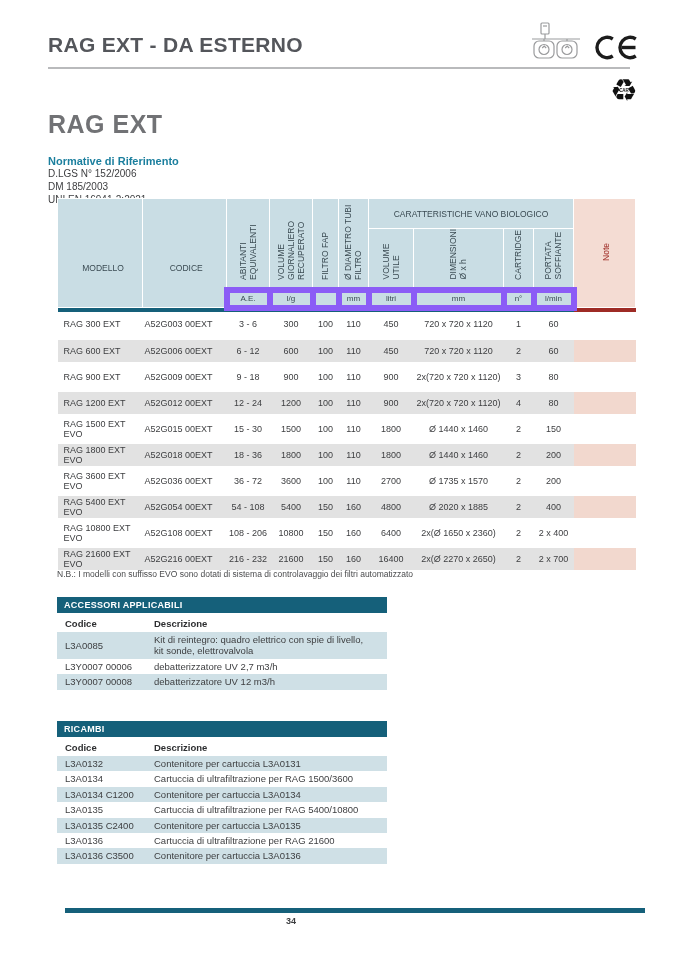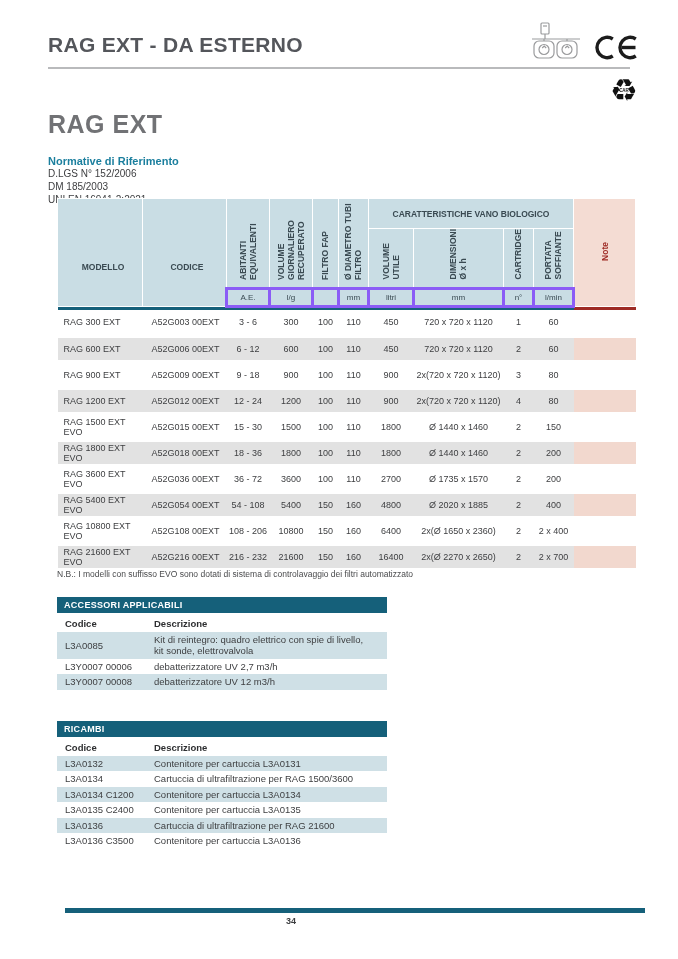--- a/index.html
+++ b/index.html
@@ -18,41 +18,41 @@
   .recycle-wrap { position:absolute; top:74px; right:36px; width:36px; height:36px; text-align:center; }
   .recycle-glyph { font-size:31px; line-height:34px; color:#111; }
   .recycle-text { position:absolute; left:0; right:0; top:14px; font-size:4.5px; font-weight:bold; color:#111; }
   
   .section { position:absolute; left:48px; top:110px; }
   .section-title { font-size:25px; font-weight:bold; color:#717275; letter-spacing:.5px; }
   .norm-heading { margin-top:16px; font-size:11px; font-weight:bold; color:#1b7f9e; }
   .norm-line { font-size:10px; color:#3d3e40; line-height:13px; }
   
   table.main { position:absolute; left:57px; top:198px; width:578px; border-collapse:collapse; table-layout:fixed; }
-  table.main thead th { background:#c9dde4; border:1px solid #fff; font-size:8.5px; font-weight:bold;
+  table.main thead th { background:#c9dde4; border:1px solid #fff; font-size:8.5px; font-weight:normal;
                         color:#3a4a52; }
   table.main th.h-modello, table.main th.h-codice {
       text-align:center; vertical-align:bottom; padding:0 0 34px 6px; }
   table.main th.h-group { height:30px; vertical-align:middle; text-align:center; font-size:8.5px; }
   table.main tr.r2 th { height:56px; }
   table.main th.h-v { vertical-align:bottom; text-align:center; padding-bottom:5px; }
   .vlabel { writing-mode:vertical-rl; transform:rotate(180deg); display:inline-block;
             line-height:1.2; text-align:left; }
   .vlabel.tall { max-height:80px; }
   .vlabel.mid { max-height:54px; }
   table.main th.h-note { background:#f4dcd3; color:#9e2b25; vertical-align:middle; text-align:center; }
-  table.main tr.units td { background:#c9dde4; border:3px solid #8b5cf6; height:18px; text-align:center;
+  table.main tr.units td { background:#c9dde4; border:6px solid #8b5cf6; height:18px; text-align:center;
                            font-size:8px; color:#3a4a52; }
   table.main tr.barrow td { height:4px; padding:0; }
   td.bar-teal { background:#15607a; }
   td.bar-red  { background:#9e2b25; }
   table.main tbody td { font-size:9px; height:26px; text-align:center; color:#3d3e40;
                         border-bottom:4px solid #fff; vertical-align:middle; }
   table.main tbody td.c-modello { text-align:left; padding-left:6px; }
-  table.main tbody td.c-codice  { text-align:center; padding-left:2px;margin-left:20px; }
+  table.main tbody td.c-codice  { text-align:left; padding-left:2px;margin-left:20px; }
   table.main tbody tr:nth-child(even) td { background:#e2e2e2; }
   table.main tbody tr:nth-child(even) td.c-note { background:#f2d8ce; }
   .footnote { position:absolute; left:57px; top:569px; font-size:8.5px; color:#4a4b4d; }
   
   table.sub { border-collapse:collapse; width:330px; table-layout:fixed; position:absolute; left:57px; }
   table.sub.accessori { top:597px; }
   table.sub.ricambi  { top:721px; }
   table.sub th.sub-title { background:#15607a; color:#fff; font-size:9px; font-weight:bold;
                            text-align:left; padding:3px 0 3px 7px; letter-spacing:.3px; }
   table.sub tr.sub-cols th { text-align:left; font-size:9.5px; color:#2e2f31;
@@ -346,20 +346,24 @@
       </tr>
       <tr>
         <td class="c-codice">L3A0134</td>
         <td class="c-descrizione">Cartuccia di ultrafiltrazione per RAG 1500/3600</td>
       </tr>
       <tr>
         <td class="c-codice">L3A0134 C1200</td>
         <td class="c-descrizione">Contenitore per cartuccia L3A0134</td>
       </tr>
       <tr>
+        <td class="c-codice">L3A0135</td>
+        <td class="c-descrizione">Cartuccia di ultrafiltrazione per RAG 5400/10800</td>
+      </tr>
+      <tr>
         <td class="c-codice">L3A0135 C2400</td>
         <td class="c-descrizione">Contenitore per cartuccia L3A0135</td>
       </tr>
       <tr>
         <td class="c-codice">L3A0136</td>
         <td class="c-descrizione">Cartuccia di ultrafiltrazione per RAG 21600</td>
       </tr>
       <tr>
         <td class="c-codice">L3A0136 C3500</td>
         <td class="c-descrizione">Contenitore per cartuccia L3A0136</td>

